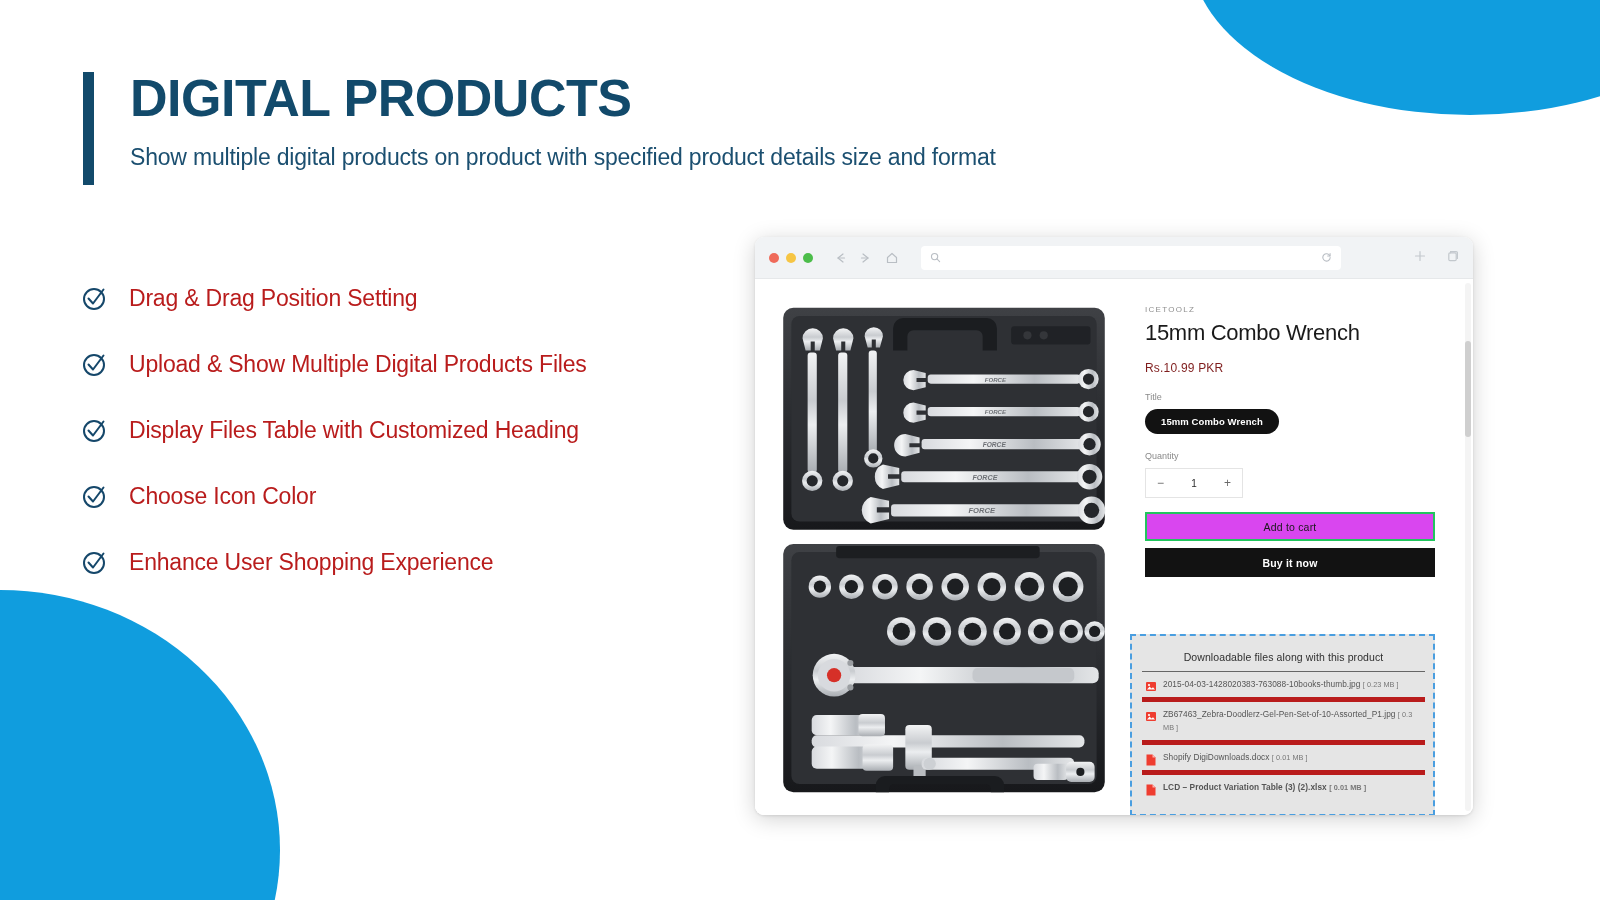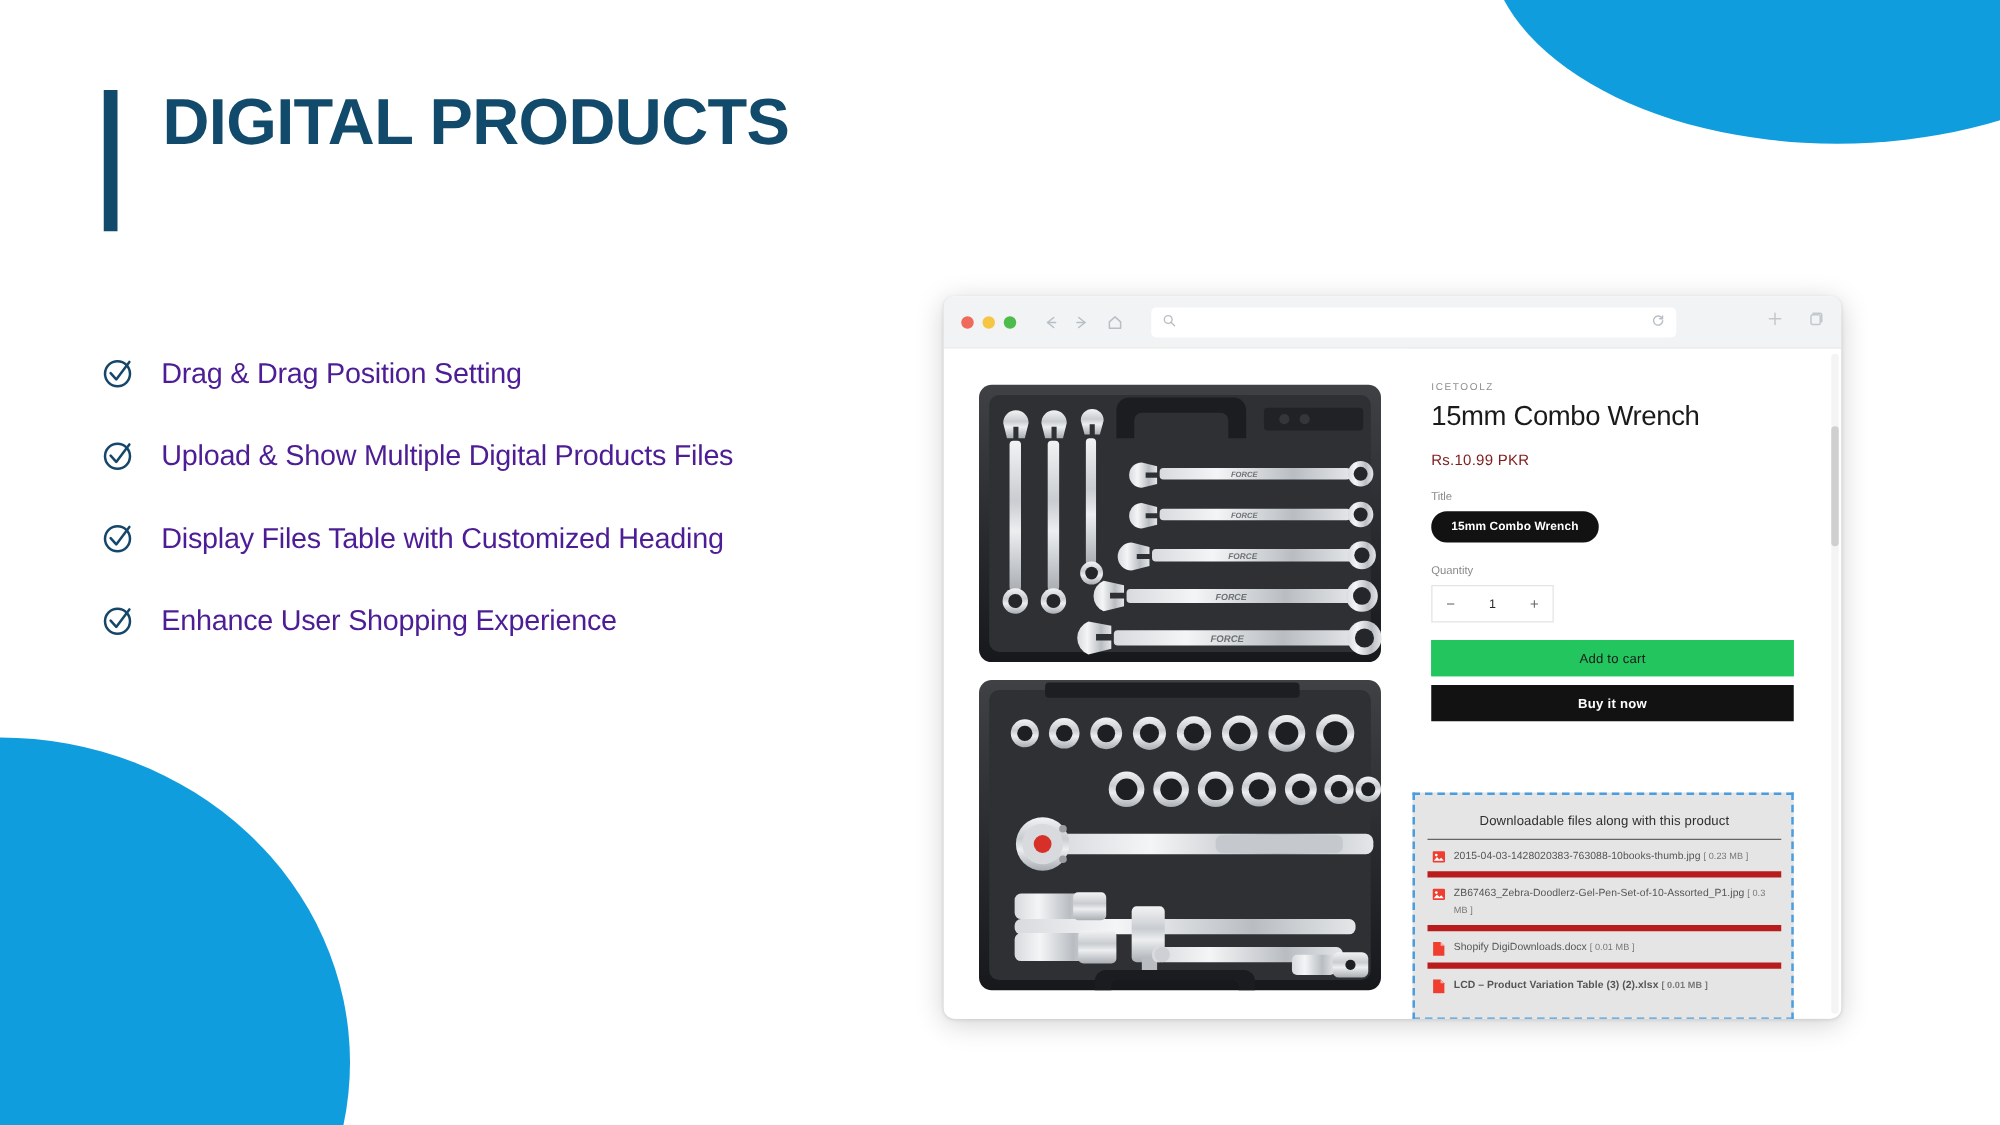--- a/index.html
+++ b/index.html
@@ -32,21 +32,21 @@
   .subtitle {
     margin-left: 47px; margin-top: 20px;
     font-size: 23px; color: #1B4F70; font-weight: 400; letter-spacing: -0.2px;
     white-space: nowrap;
   }
 
   .features { position: absolute; left: 82px; top: 265px; width: 680px; }
   .feature { display: flex; align-items: center; height: 66px; }
   .check-icon { width: 26px; height: 26px; flex: 0 0 26px; margin-right: 21px; }
   .feature-label {
-    font-size: 23px; color: #4c1d95; font-weight: 400; letter-spacing: -0.2px; white-space: nowrap; text-align: right;
+    font-size: 23px; color: #b91c1c; font-weight: 400; letter-spacing: -0.2px; white-space: nowrap; text-align: right;
   }
 
   
   .browser {
     position: absolute; left: 755px; top: 237px;
     width: 718px; height: 578px;
     background: #fff;
     border-radius: 9px;
     box-shadow: 0 4px 22px rgba(0,0,0,0.18), 0 1px 3px rgba(0,0,0,0.10);
     overflow: hidden;
@@ -94,21 +94,21 @@
     display: flex; align-items: center; justify-content: space-between; padding: 0 11px;
     color: #4a4a4a; font-size: 11px;
   }
   .qty-btn { font-size: 12px; color: #6a6a6a; user-select: none; }
   .qty-val { font-size: 10px; color: #2a2a2a; }
   .btn {
     margin-top: 14px; width: 290px; height: 29px;
     display: flex; align-items: center; justify-content: center;
     font-size: 10.5px; letter-spacing: .2px;
   }
-  .btn-cart { border: 2px solid #22c55e; color: #1a1a1a; background: #22c55e; }
+  .btn-cart { border: 2px solid #22c55e; color: #1a1a1a; background: #d946ef; }
   .btn-buy { background: #121212; color: #fff; font-weight: 700; margin-top: 7px; }
 
   
   .dl-wrap {
     position: absolute; left: 3px; top: 355px; width: 305px; height: 182px;
     border: 2px dashed #4a9ee0; padding: 6px 8px 0 10px; background: #e5e5e5;
   }
   .dl-head {
     text-align: center; font-size: 10.5px; color: #2f2f2f; padding: 9px 0 8px;
     letter-spacing: .1px;
@@ -139,20 +139,21 @@
 <div class="page">
 
   <div class="blob blob-tr"></div>
   <div class="blob blob-bl"></div>
 
   <div class="left">
 
     <div class="title-wrap">
       <div class="accent-bar"></div>
       <h1 class="title">DIGITAL PRODUCTS</h1>
+      <p class="subtitle">Show multiple digital products on product with specified product details size and format</p>
     </div>
 
     <div class="features">
 
       <div class="feature">
         <span class="check-icon">
           <svg viewBox="0 0 26 26" width="26" height="26">
             <circle cx="12" cy="14" r="10" fill="none" stroke="#15476A" stroke-width="2"></circle>
             <path d="M6.5 13.5 L11 18.5 L21.5 4.5" fill="none" stroke="#15476A" stroke-width="2" stroke-linecap="round" stroke-linejoin="round"></path>
           </svg>
@@ -173,20 +174,29 @@
       <div class="feature">
         <span class="check-icon">
           <svg viewBox="0 0 26 26" width="26" height="26">
             <circle cx="12" cy="14" r="10" fill="none" stroke="#15476A" stroke-width="2"></circle>
             <path d="M6.5 13.5 L11 18.5 L21.5 4.5" fill="none" stroke="#15476A" stroke-width="2" stroke-linecap="round" stroke-linejoin="round"></path>
           </svg>
         </span>
         <span class="feature-label">Display Files Table with Customized Heading</span>
       </div>
 
+      <div class="feature">
+        <span class="check-icon">
+          <svg viewBox="0 0 26 26" width="26" height="26">
+            <circle cx="12" cy="14" r="10" fill="none" stroke="#15476A" stroke-width="2"></circle>
+            <path d="M6.5 13.5 L11 18.5 L21.5 4.5" fill="none" stroke="#15476A" stroke-width="2" stroke-linecap="round" stroke-linejoin="round"></path>
+          </svg>
+        </span>
+        <span class="feature-label">Choose Icon Color</span>
+      </div>
 
       <div class="feature">
         <span class="check-icon">
           <svg viewBox="0 0 26 26" width="26" height="26">
             <circle cx="12" cy="14" r="10" fill="none" stroke="#15476A" stroke-width="2"></circle>
             <path d="M6.5 13.5 L11 18.5 L21.5 4.5" fill="none" stroke="#15476A" stroke-width="2" stroke-linecap="round" stroke-linejoin="round"></path>
           </svg>
         </span>
         <span class="feature-label">Enhance User Shopping Experience</span>
       </div>

